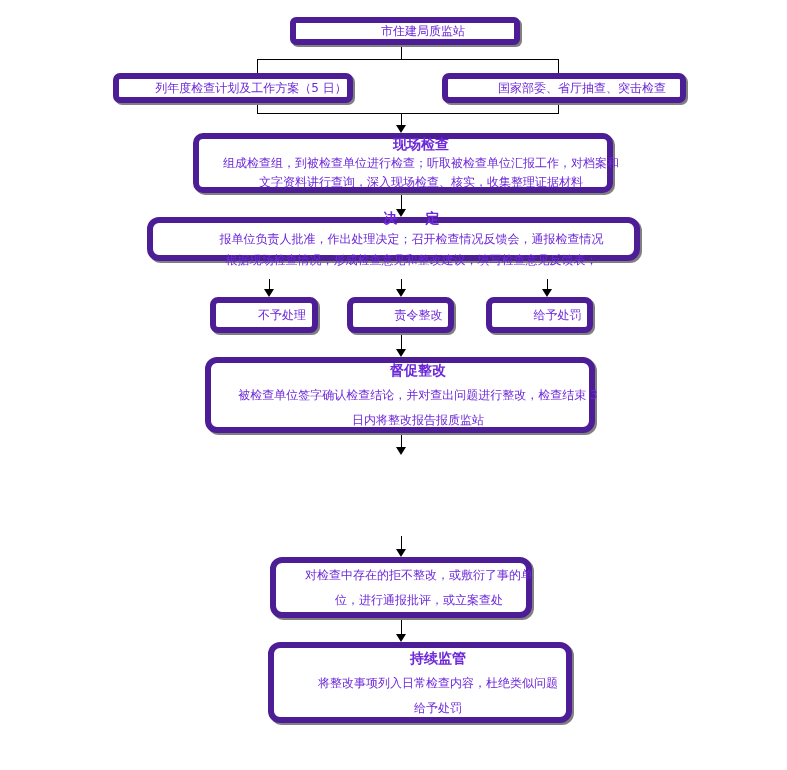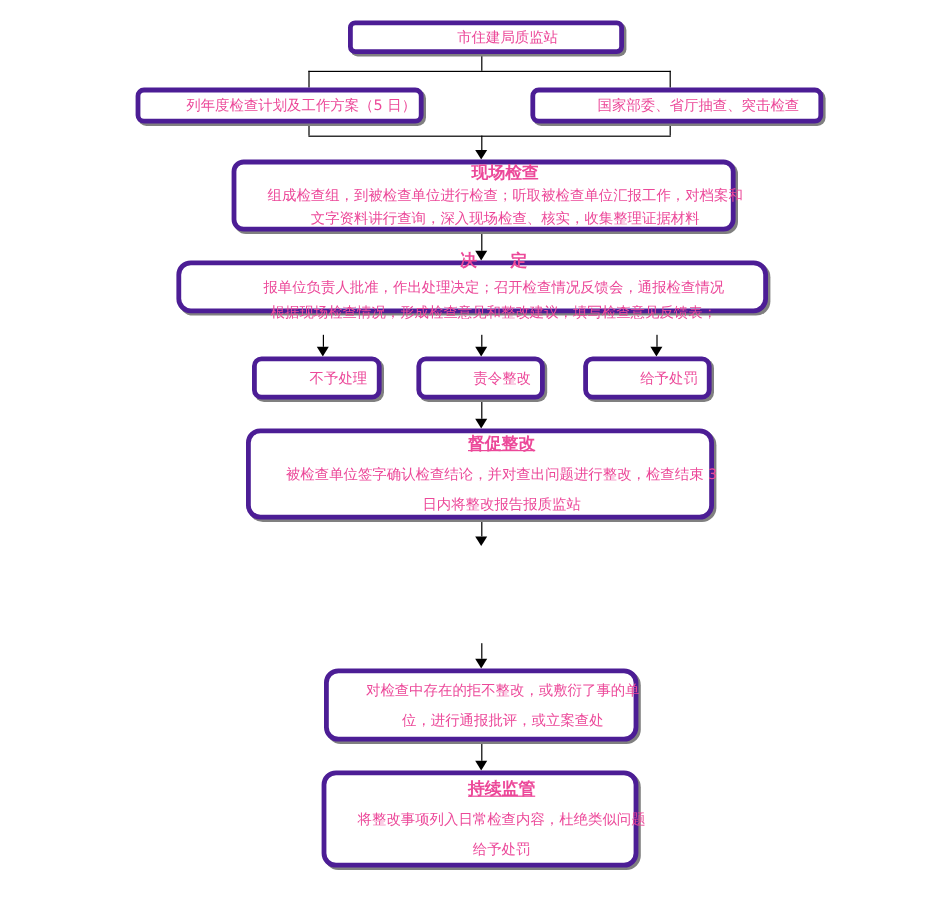--- a/index.html
+++ b/index.html
@@ -1,34 +1,34 @@
 <!DOCTYPE html>
 <html><head>
 <meta charset="utf-8">
 <style>
   html,body { margin:0; padding:0; background:#ffffff; }
   body { font-family:"DejaVu Sans","Liberation Sans",sans-serif; color:#000; }
   .canvas { position:relative; width:787px; height:770px; background:#fff; overflow:hidden; }
 
   .node {
     position:absolute; box-sizing:border-box;
-    background:#fff; border:4px solid #4c1d95; border-radius:8px;
+    background:#fff; border:6px solid #4c1d95; border-radius:8px;
     box-shadow:2px 2px 0 #808080;
     display:flex; flex-direction:column; align-items:center; justify-content:center;
-    text-align:center; color:#ec4899;padding-left:36px;
+    text-align:center; color:#6d28d9;padding-left:36px;
   }
   .label   { font-size:12px; line-height:14px; white-space:nowrap; }
   .title   { font-size:14px; font-weight:bold; }
   .bline   { font-size:12px; white-space:nowrap; }
 
   .lh-t  .title { line-height:19px; }
   .lh-t  .bline { line-height:19px; }
   .lh-m  .title { line-height:21px; }
   .lh-m  .bline { line-height:21px; }
-  .lh-l  .title { line-height:26px;text-decoration:underline; }
+  .lh-l  .title { line-height:26px; }
   .lh-l  .bline { line-height:25px; }
 
   .vline { position:absolute; width:1px; background:#000; }
   .hline { position:absolute; height:1px; background:#000; }
   .ahead { position:absolute; width:0; height:0;
            border-left:5px solid transparent; border-right:5px solid transparent;
            border-top:8px solid #000; }
 </style>
 </head>
 <body>
@@ -110,19 +110,19 @@
     <div class="bline">被检查单位签字确认检查结论，并对查出问题进行整改，检查结束 3</div>
     <div class="bline">日内将整改报告报质监站</div>
   </div>
 
 
   <div class="node lh-l" style="left:270px;top:557px;width:262px;height:61px;border-radius:12px">
     <div class="bline">对检查中存在的拒不整改，或敷衍了事的单</div>
     <div class="bline">位，进行通报批评，或立案查处</div>
   </div>
 
-  <div class="node lh-l" style="left:268px;top:642px;width:264px;height:81px;border-radius:12px">
+  <div class="node lh-l" style="left:268px;top:642px;width:304px;height:81px;border-radius:12px">
     <div class="title">持续监管</div>
     <div class="bline">将整改事项列入日常检查内容，杜绝类似问题</div>
     <div class="bline">给予处罚</div>
   </div>
 
 </div>
 
 </body></html>

